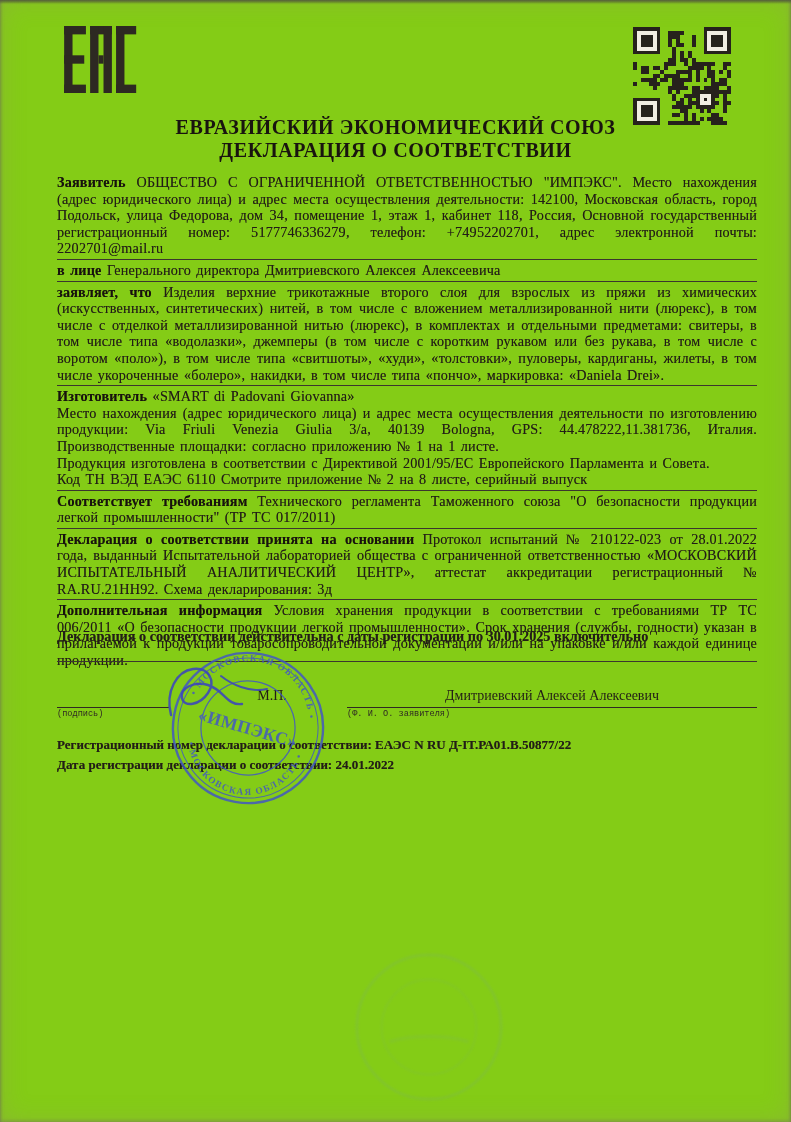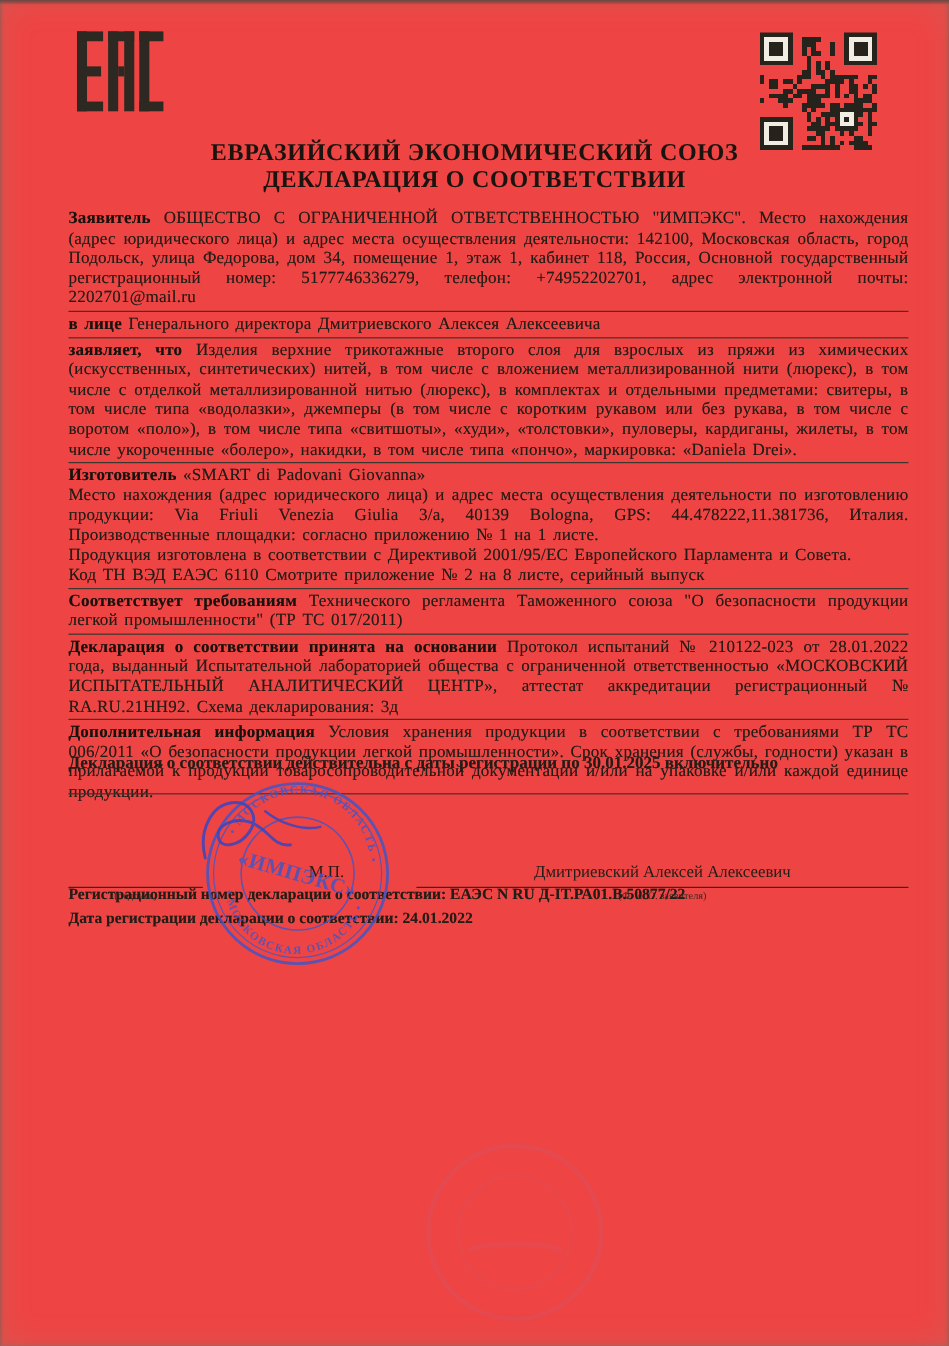--- a/index.html
+++ b/index.html
@@ -1,18 +1,18 @@
 <!DOCTYPE html>
 <html><head>
 <meta charset="utf-8">
 <style>
   html,body { margin:0; padding:0; background:#e8e4d9; }
   .page {
     position:relative; width:791px; height:1122px; margin:0 auto;
-    background:#ef4444; overflow:hidden;
+    background:#84cc16; overflow:hidden;
     font-family:"Liberation Serif", serif; color:#221d17;
     box-shadow: inset 0 0 26px rgba(150,138,114,.30), inset 0 2px 3px rgba(70,68,64,.45),
                 inset 0 -2px 3px rgba(120,115,105,.25), inset 2px 0 3px rgba(120,115,105,.22),
                 inset -2px 0 3px rgba(120,115,105,.22);
   }
   .edge-top { position:absolute; top:0; left:0; right:0; height:4px;
     background:linear-gradient(to bottom, rgba(62,60,56,.5), rgba(62,60,56,0)); }
 
   .eac-logo { position:absolute; left:64px; top:26px; width:74px; height:67px; }
   .qr { position:absolute; left:633px; top:27px; width:98px; height:98px; }
@@ -28,25 +28,25 @@
   b { color:#17120d; }
   .hr { border-top:1px solid #3b362e; margin:2px 0 2px; height:0; }
 
   .abs { position:absolute; left:57px; width:700px; }
   .validity { font-weight:bold; text-align:left; font-size:14.2px; line-height:17px;
     text-shadow:0 0 .4px rgba(35,28,22,.55); }
 
   .sig-row { display:flex; align-items:flex-end; }
   .sig-left { width:112px; }
   .sig-mp { width:150px; text-align:center; font-size:14px; padding:0 0 15px 28px; }
-  .sig-right { flex:1;margin-top:32px; }
+  .sig-right { flex:1; }
   .sig-name { text-align:center; font-size:14px; height:19px; white-space:nowrap; }
   .sig-space { height:19px; }
   .sig-line { border-bottom:1.4px solid #2f2a23; }
-  .sig-caption { text-align:center; font-size:8.6px; padding-top:1px; color:#2f2a23; }
+  .sig-caption { text-align:left; font-size:8.6px; padding-top:1px; color:#2f2a23;font-family:Liberation Mono, monospace; }
 
   .registration { font-weight:bold; font-size:13px; line-height:20px;
     text-shadow:0 0 .4px rgba(35,28,22,.5); }
 
   .stamp { position:absolute; left:168px; top:648px; width:160px; height:160px;
     transform:rotate(10deg); opacity:.83; }
   .signature-scribble { position:absolute; left:163px; top:663px; width:112px; height:62px; opacity:.88; }
   .ghost-stamp { position:absolute; left:350px; top:948px; width:158px; height:158px;
     opacity:.55; filter:blur(1.1px); }
 </style>

